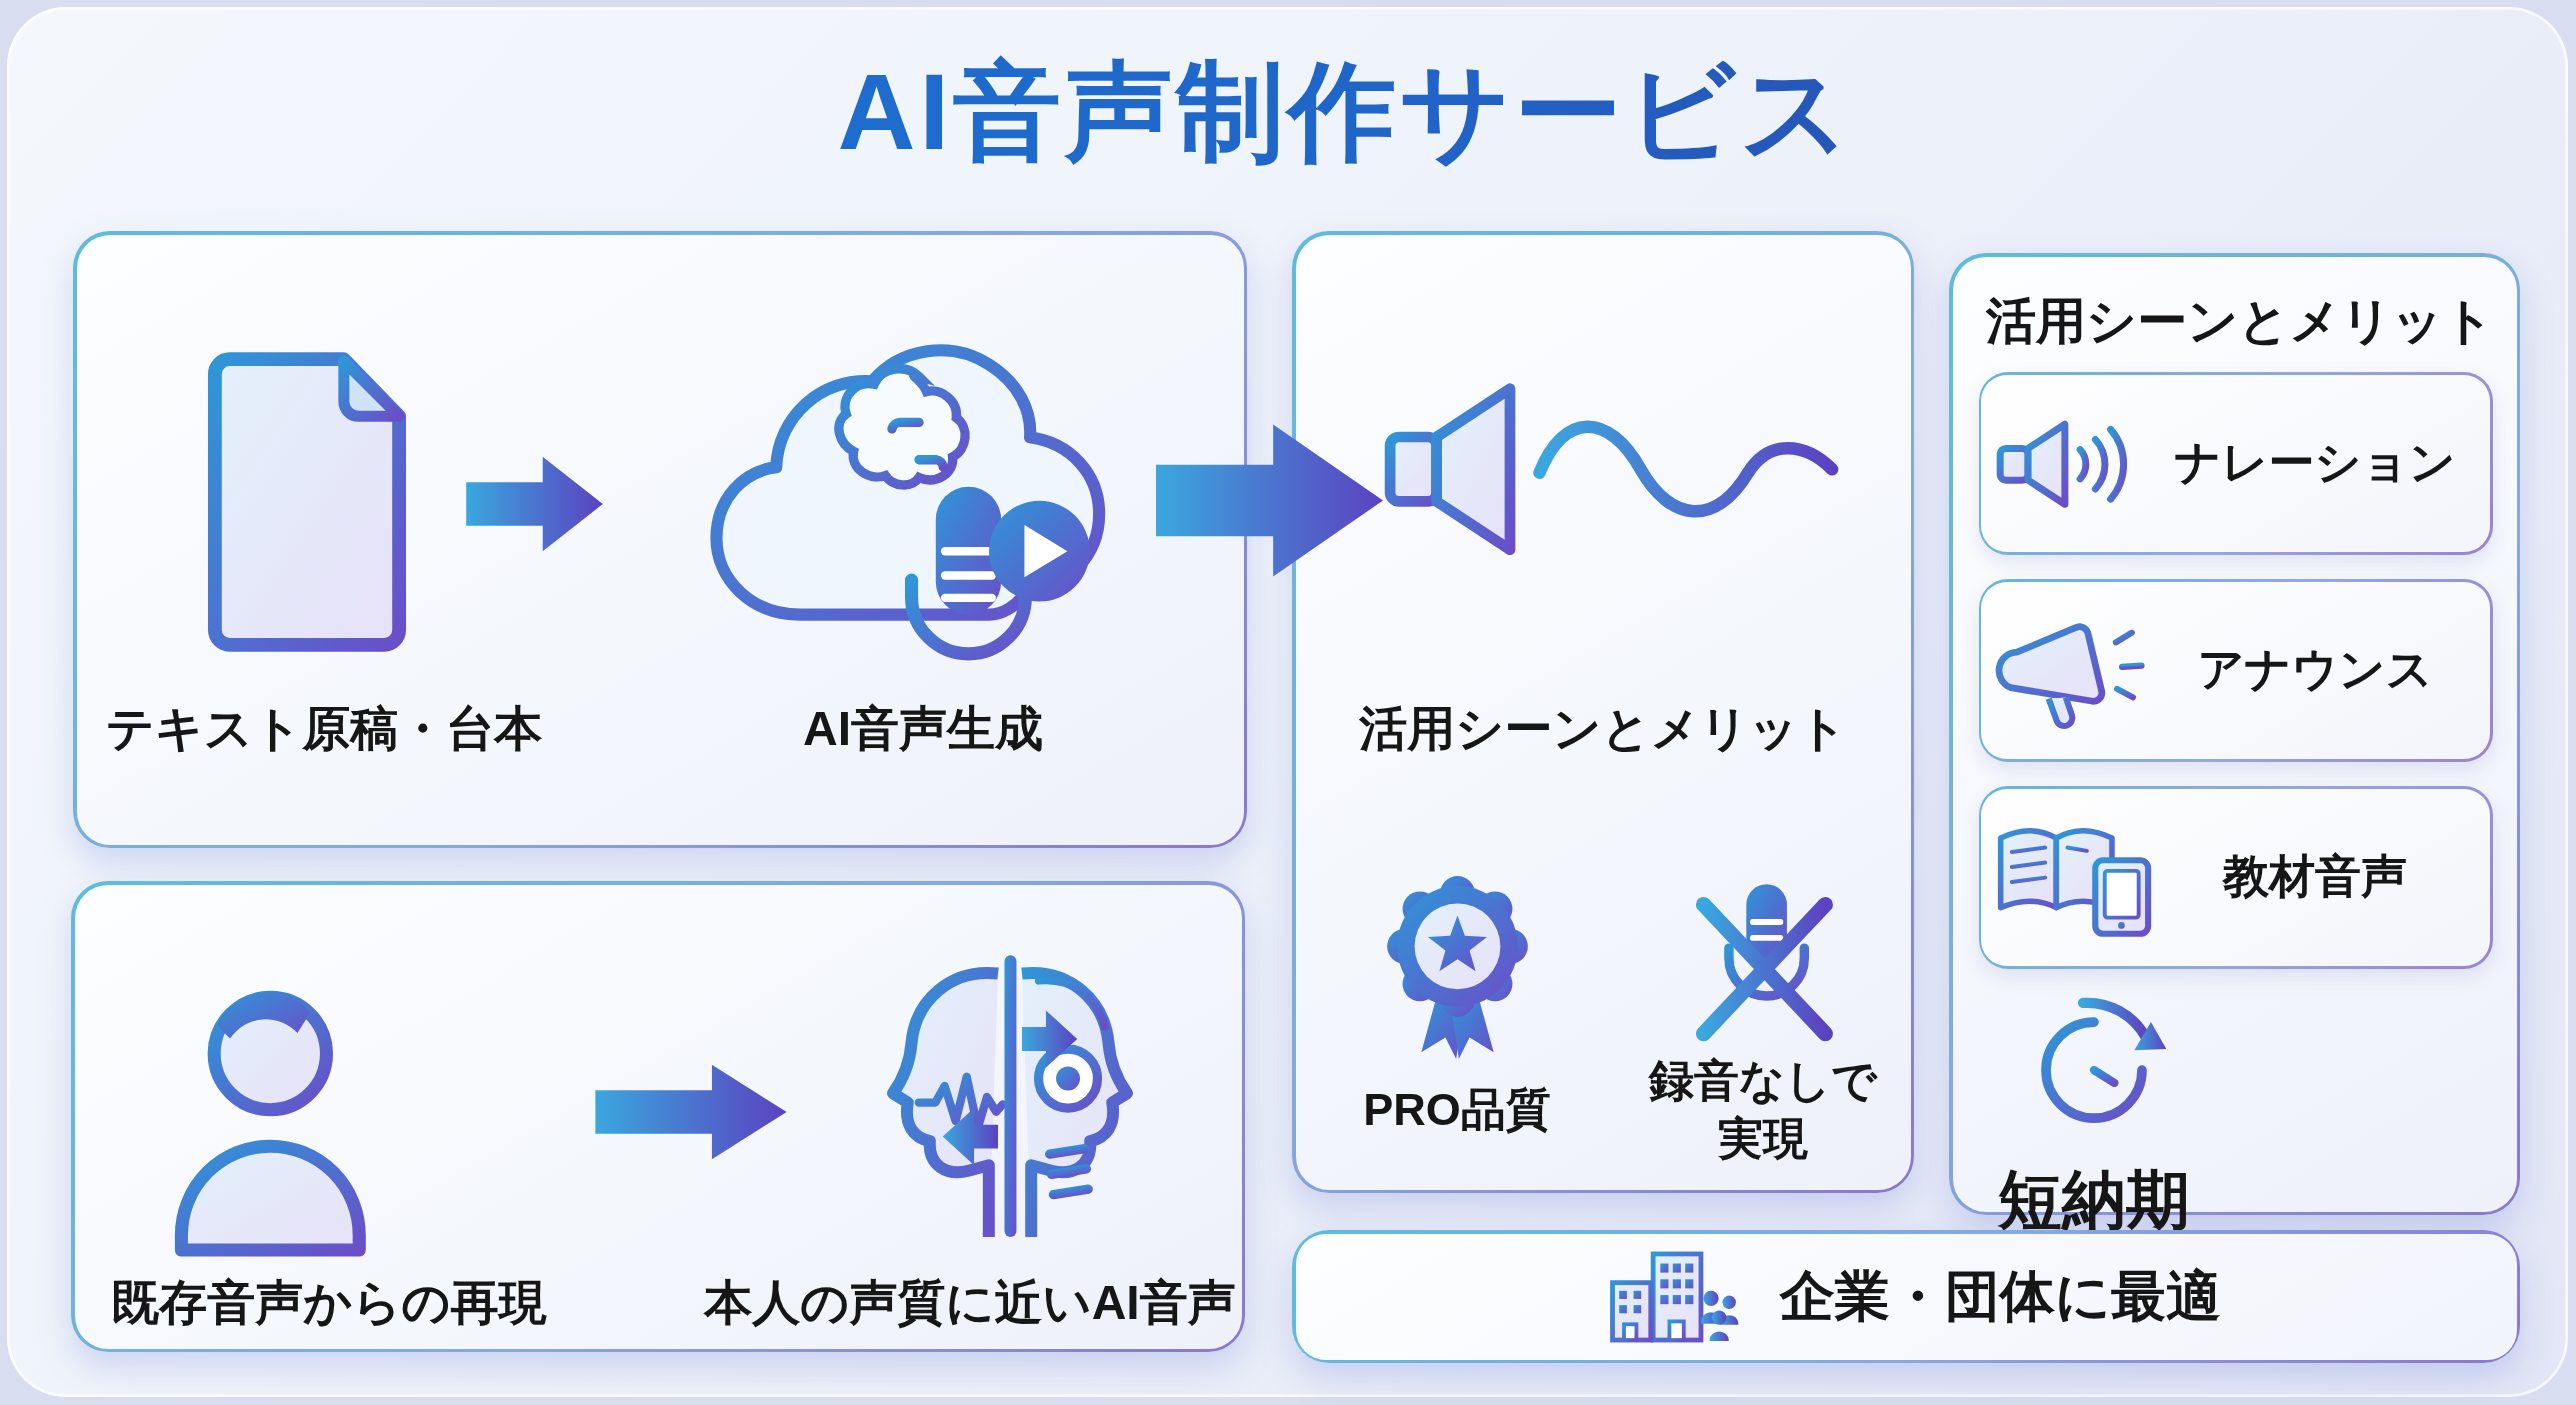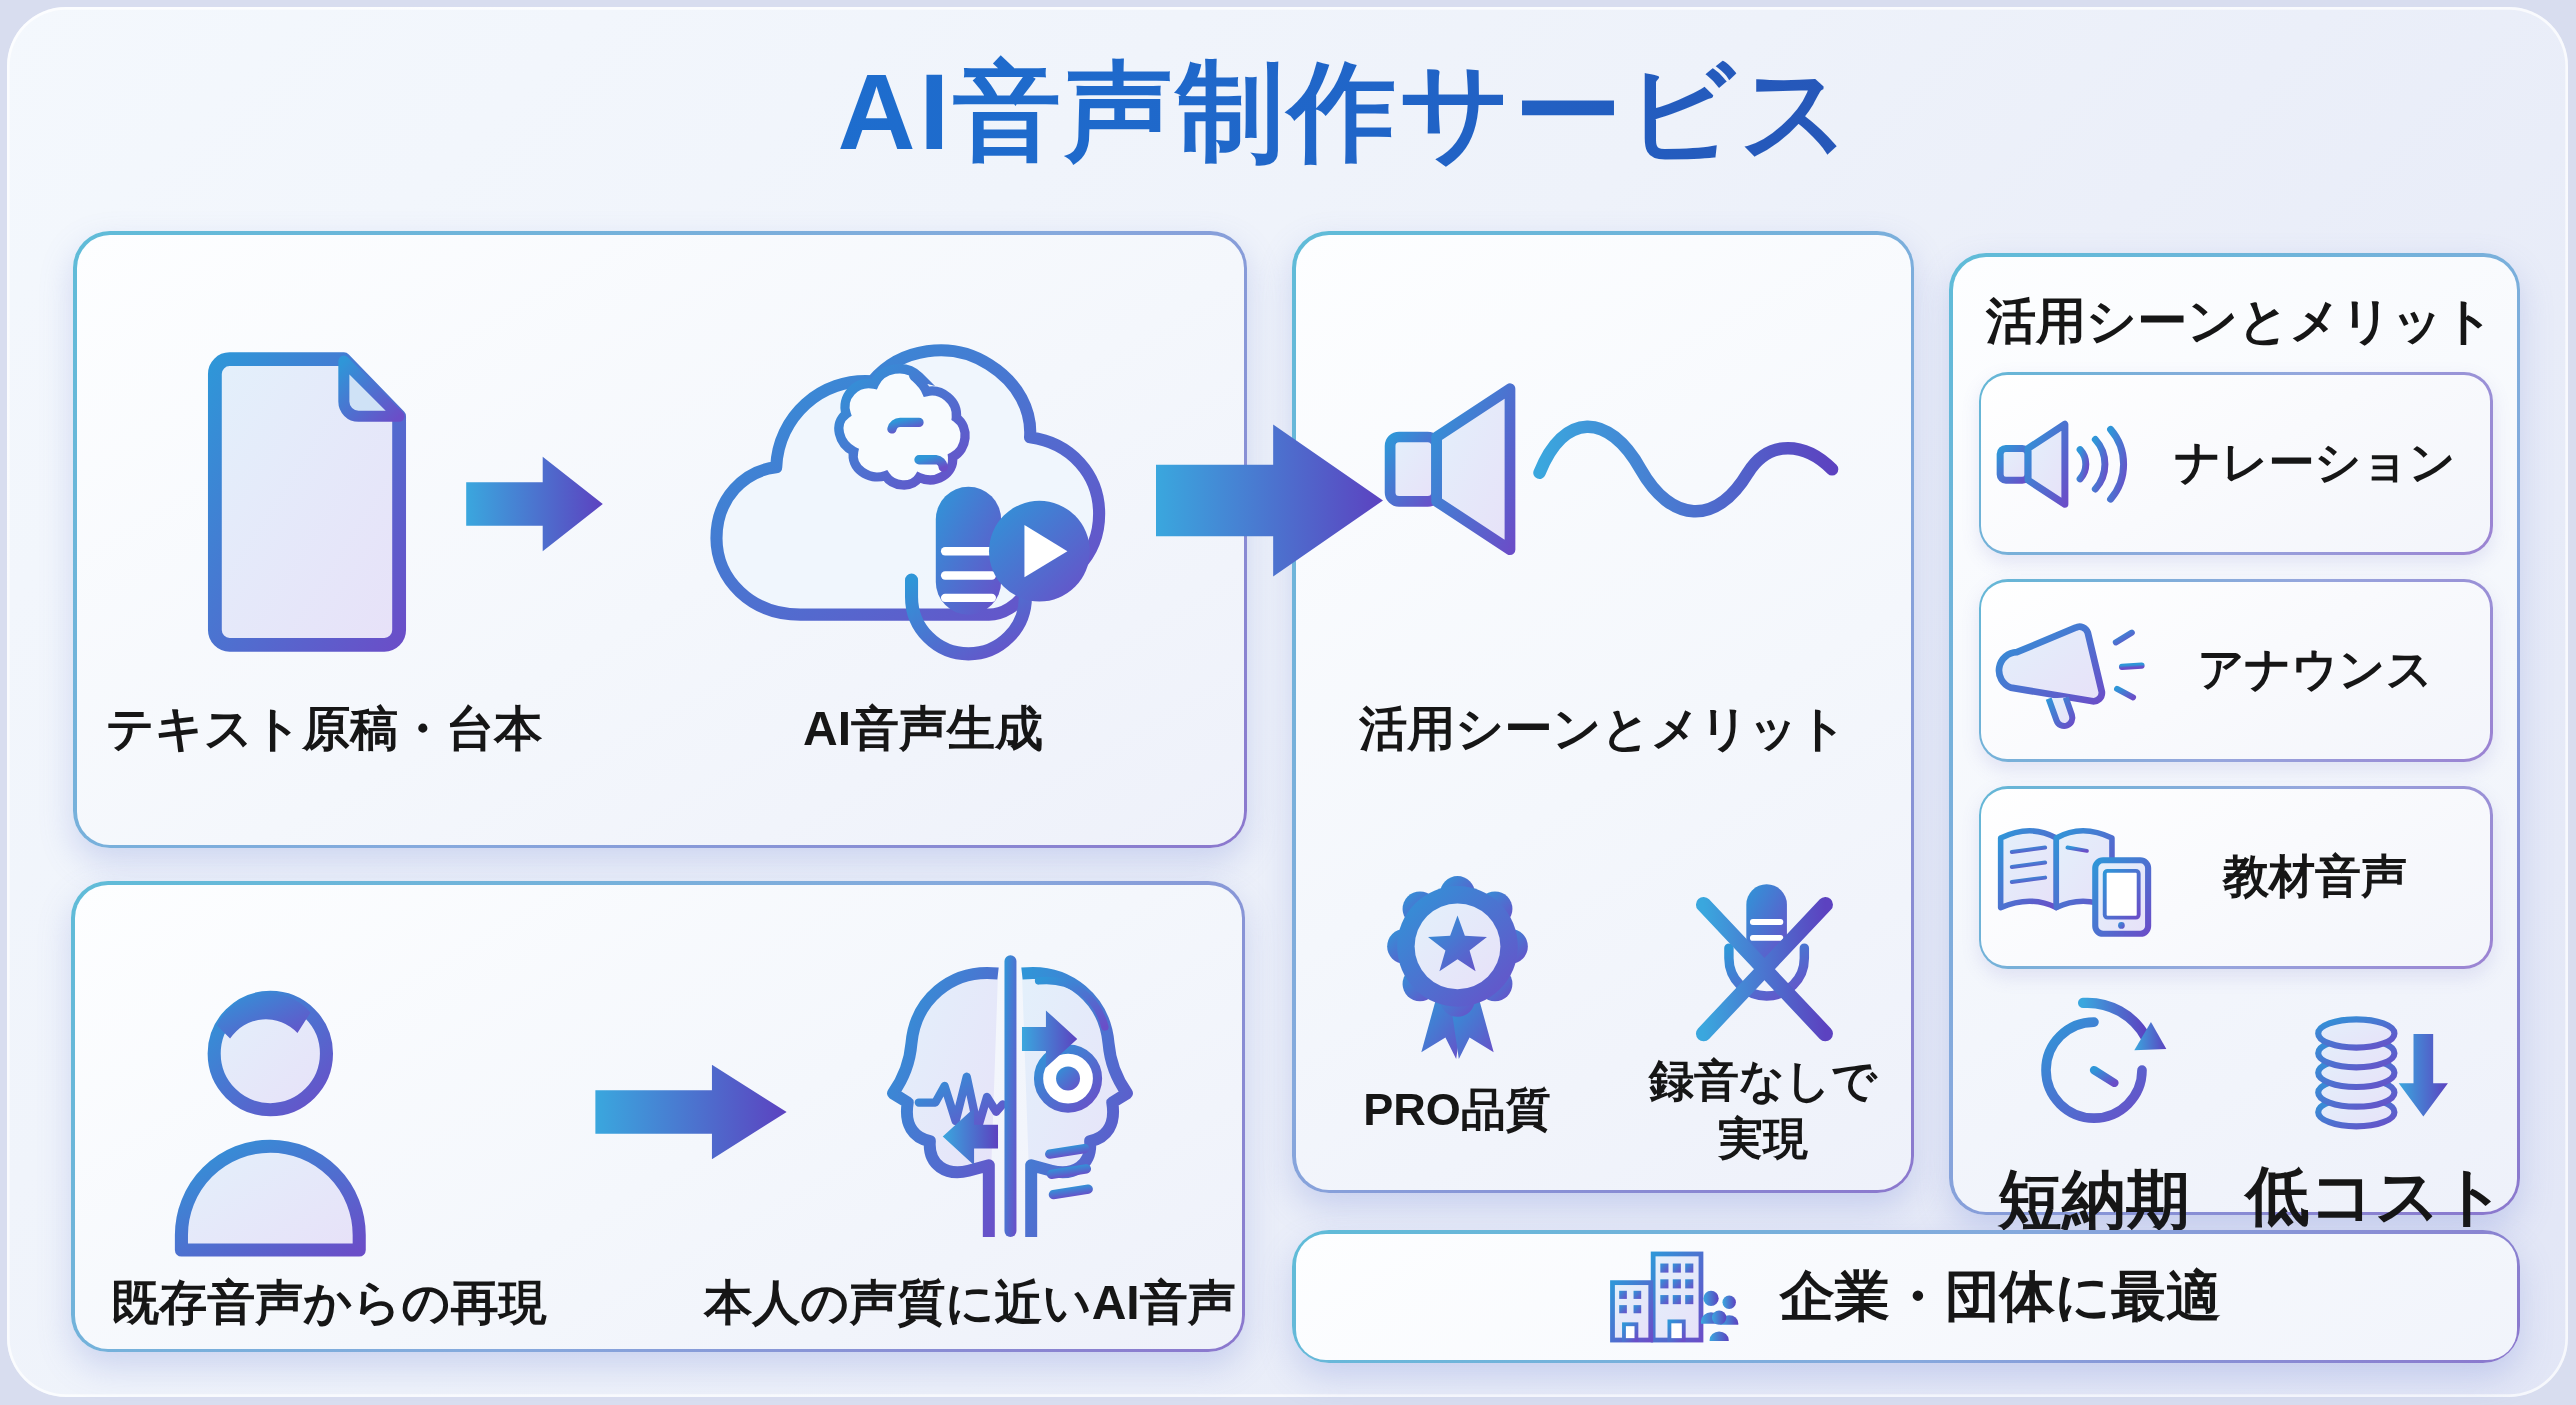--- a/index.html
+++ b/index.html
@@ -327,33 +327,20 @@
         <svg width="160" height="160" viewBox="0 0 250 250">
           <path d="M125,58 a75,75 0 1 0 75,75" fill="none" stroke="url(#gi)" stroke-width="15" stroke-linecap="round"></path>
           <line x1="125" y1="133" x2="125" y2="92" stroke="url(#gi)" stroke-width="13" stroke-linecap="round"></line>
           <line x1="125" y1="133" x2="157" y2="153" stroke="url(#gi)" stroke-width="13" stroke-linecap="round"></line>
           <path d="M108,28 a104,104 0 0 1 98,54" fill="none" stroke="url(#ga)" stroke-width="16" stroke-linecap="round"></path>
           <polygon points="214,58 238,100 188,102" fill="url(#ga)"></polygon>
         </svg>
         <div class="merit-label">短納期</div>
       </div>
 
-      <div class="merit" style="left:50%">
-        <svg width="166" height="156" viewBox="0 0 270 250">
-          <g fill="url(#gf)" stroke="url(#gi)" stroke-width="10">
-            <ellipse cx="103" cy="205" rx="62" ry="23"></ellipse>
-            <ellipse cx="103" cy="173" rx="62" ry="23"></ellipse>
-            <ellipse cx="103" cy="141" rx="62" ry="23"></ellipse>
-            <ellipse cx="103" cy="109" rx="62" ry="23"></ellipse>
-            <ellipse cx="103" cy="77" rx="62" ry="23"></ellipse>
-          </g>
-          <polygon points="196,78 228,78 228,158 252,158 212,212 172,158 196,158" fill="url(#ga)"></polygon>
-        </svg>
-        <div class="merit-label">低コスト</div>
-      </div>
     </div>
   </div>
 
   <div class="card" id="footer-bar">
     <div class="footer-inner">
       <svg width="151" height="110" viewBox="0 0 310 230">
         <rect x="125" y="25" width="100" height="180" fill="url(#gf)" stroke="url(#gi)" stroke-width="10"></rect>
         <g fill="url(#gi)">
           <rect x="140" y="45" width="17" height="19"></rect>
             <rect x="166" y="45" width="17" height="19"></rect>

